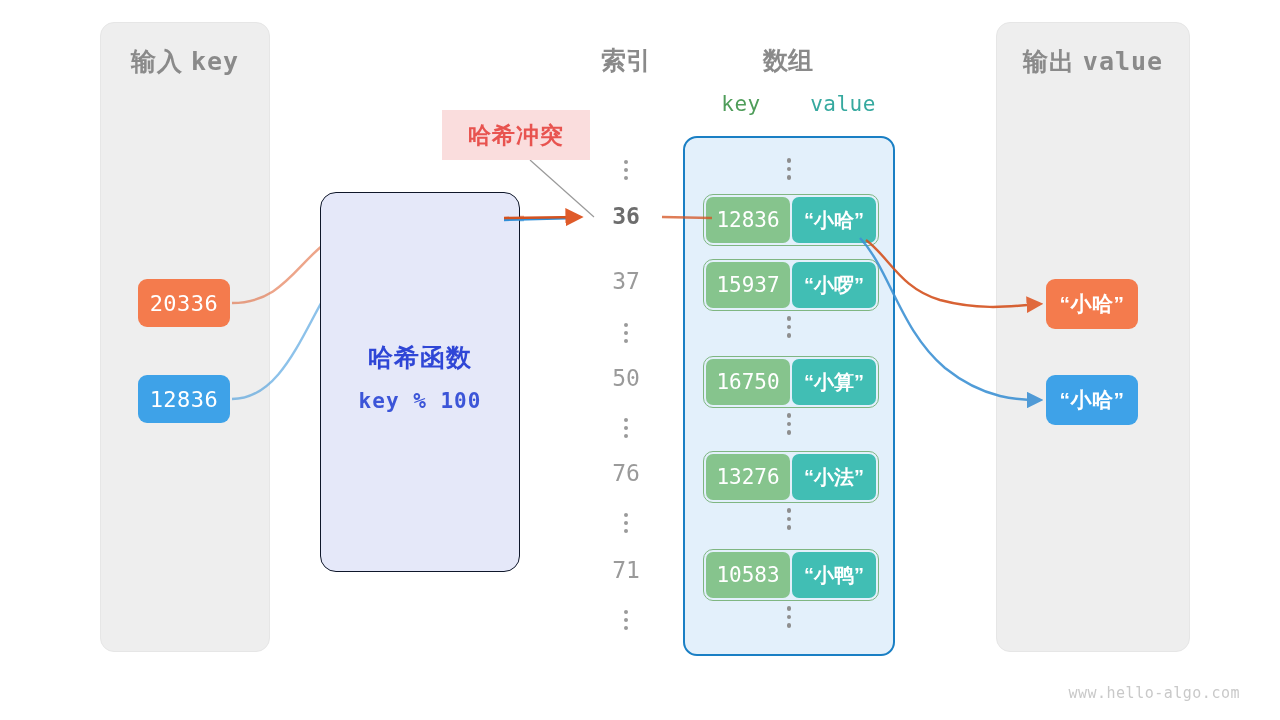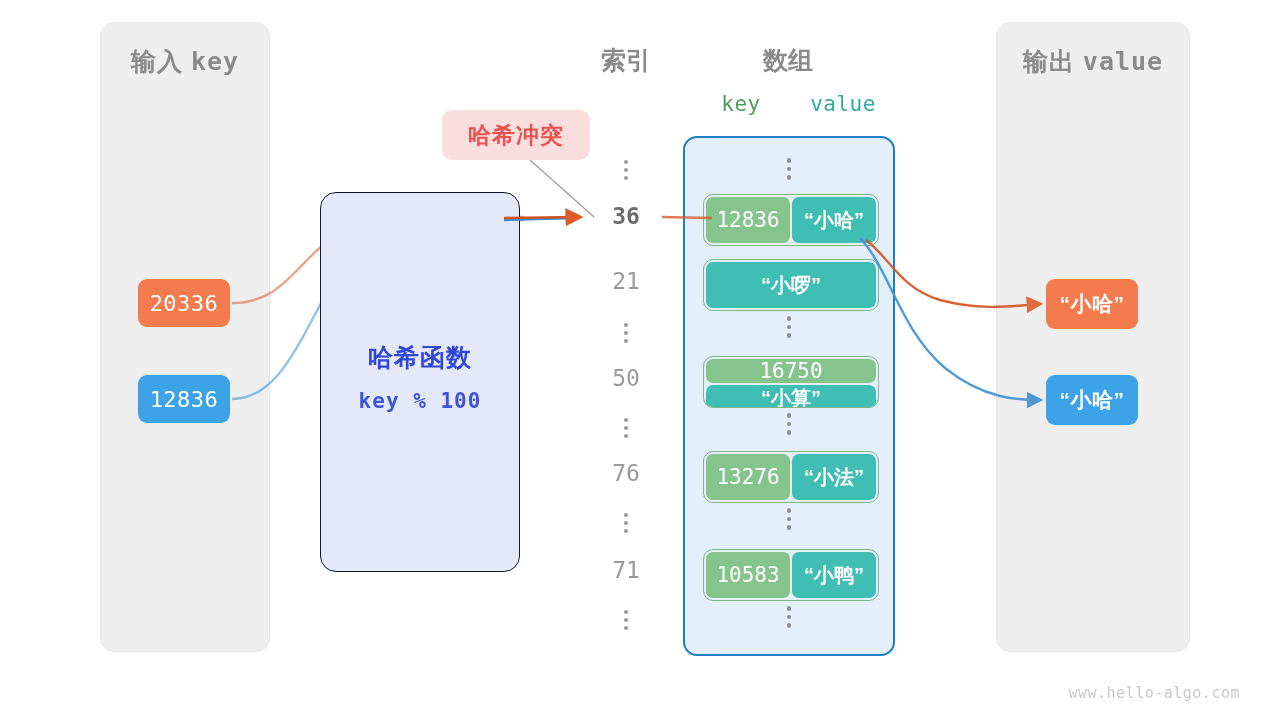--- a/index.html
+++ b/index.html
@@ -71,21 +71,21 @@
   .kv-value-label { color: #36a99f; }
 
   
   #collision-callout {
     position: absolute;
     left: 442px;
     top: 110px;
     width: 148px;
     height: 50px;
     background: #fadddd;
-    border-radius: 10px;
+    border-radius: 0;
     display: flex;
     align-items: center;
     justify-content: center;
     color: #e8534f;
     font-size: 23px;
     font-weight: bold;
     letter-spacing: 1px;
   }
 
   
@@ -312,28 +312,29 @@
       <div class="array-dots" style="top: 20px;">
         <i></i>
         <i></i>
         <i></i>
       </div>
       <div class="bucket" style="top: 56px;">
         <div class="cell-key">12836</div>
         <div class="cell-value">“小哈”</div>
       </div>
       <div class="bucket" style="top: 121px;">
+        <div class="cell-key">15937</div>
         <div class="cell-value">“小啰”</div>
       </div>
       <div class="array-dots" style="top: 178px;">
         <i></i>
         <i></i>
         <i></i>
       </div>
-      <div class="bucket" style="top: 218px; flex-direction: column;">
+      <div class="bucket" style="top: 218px;">
         <div class="cell-key">16750</div>
         <div class="cell-value">“小算”</div>
       </div>
       <div class="array-dots" style="top: 275px;">
         <i></i>
         <i></i>
         <i></i>
       </div>
       <div class="bucket" style="top: 313px;">
         <div class="cell-key">13276</div>
@@ -355,21 +356,21 @@
       </div>
     </div>
 
   <div id="index-col">
       <div class="dots-v" style="top: 20px;">
         <i></i>
         <i></i>
         <i></i>
       </div>
       <div class="index-item active" style="top: 63px;">36</div>
-      <div class="index-item" style="top: 128px;">21</div>
+      <div class="index-item" style="top: 128px;">37</div>
       <div class="dots-v" style="top: 183px;">
         <i></i>
         <i></i>
         <i></i>
       </div>
       <div class="index-item" style="top: 225px;">50</div>
       <div class="dots-v" style="top: 278px;">
         <i></i>
         <i></i>
         <i></i>

